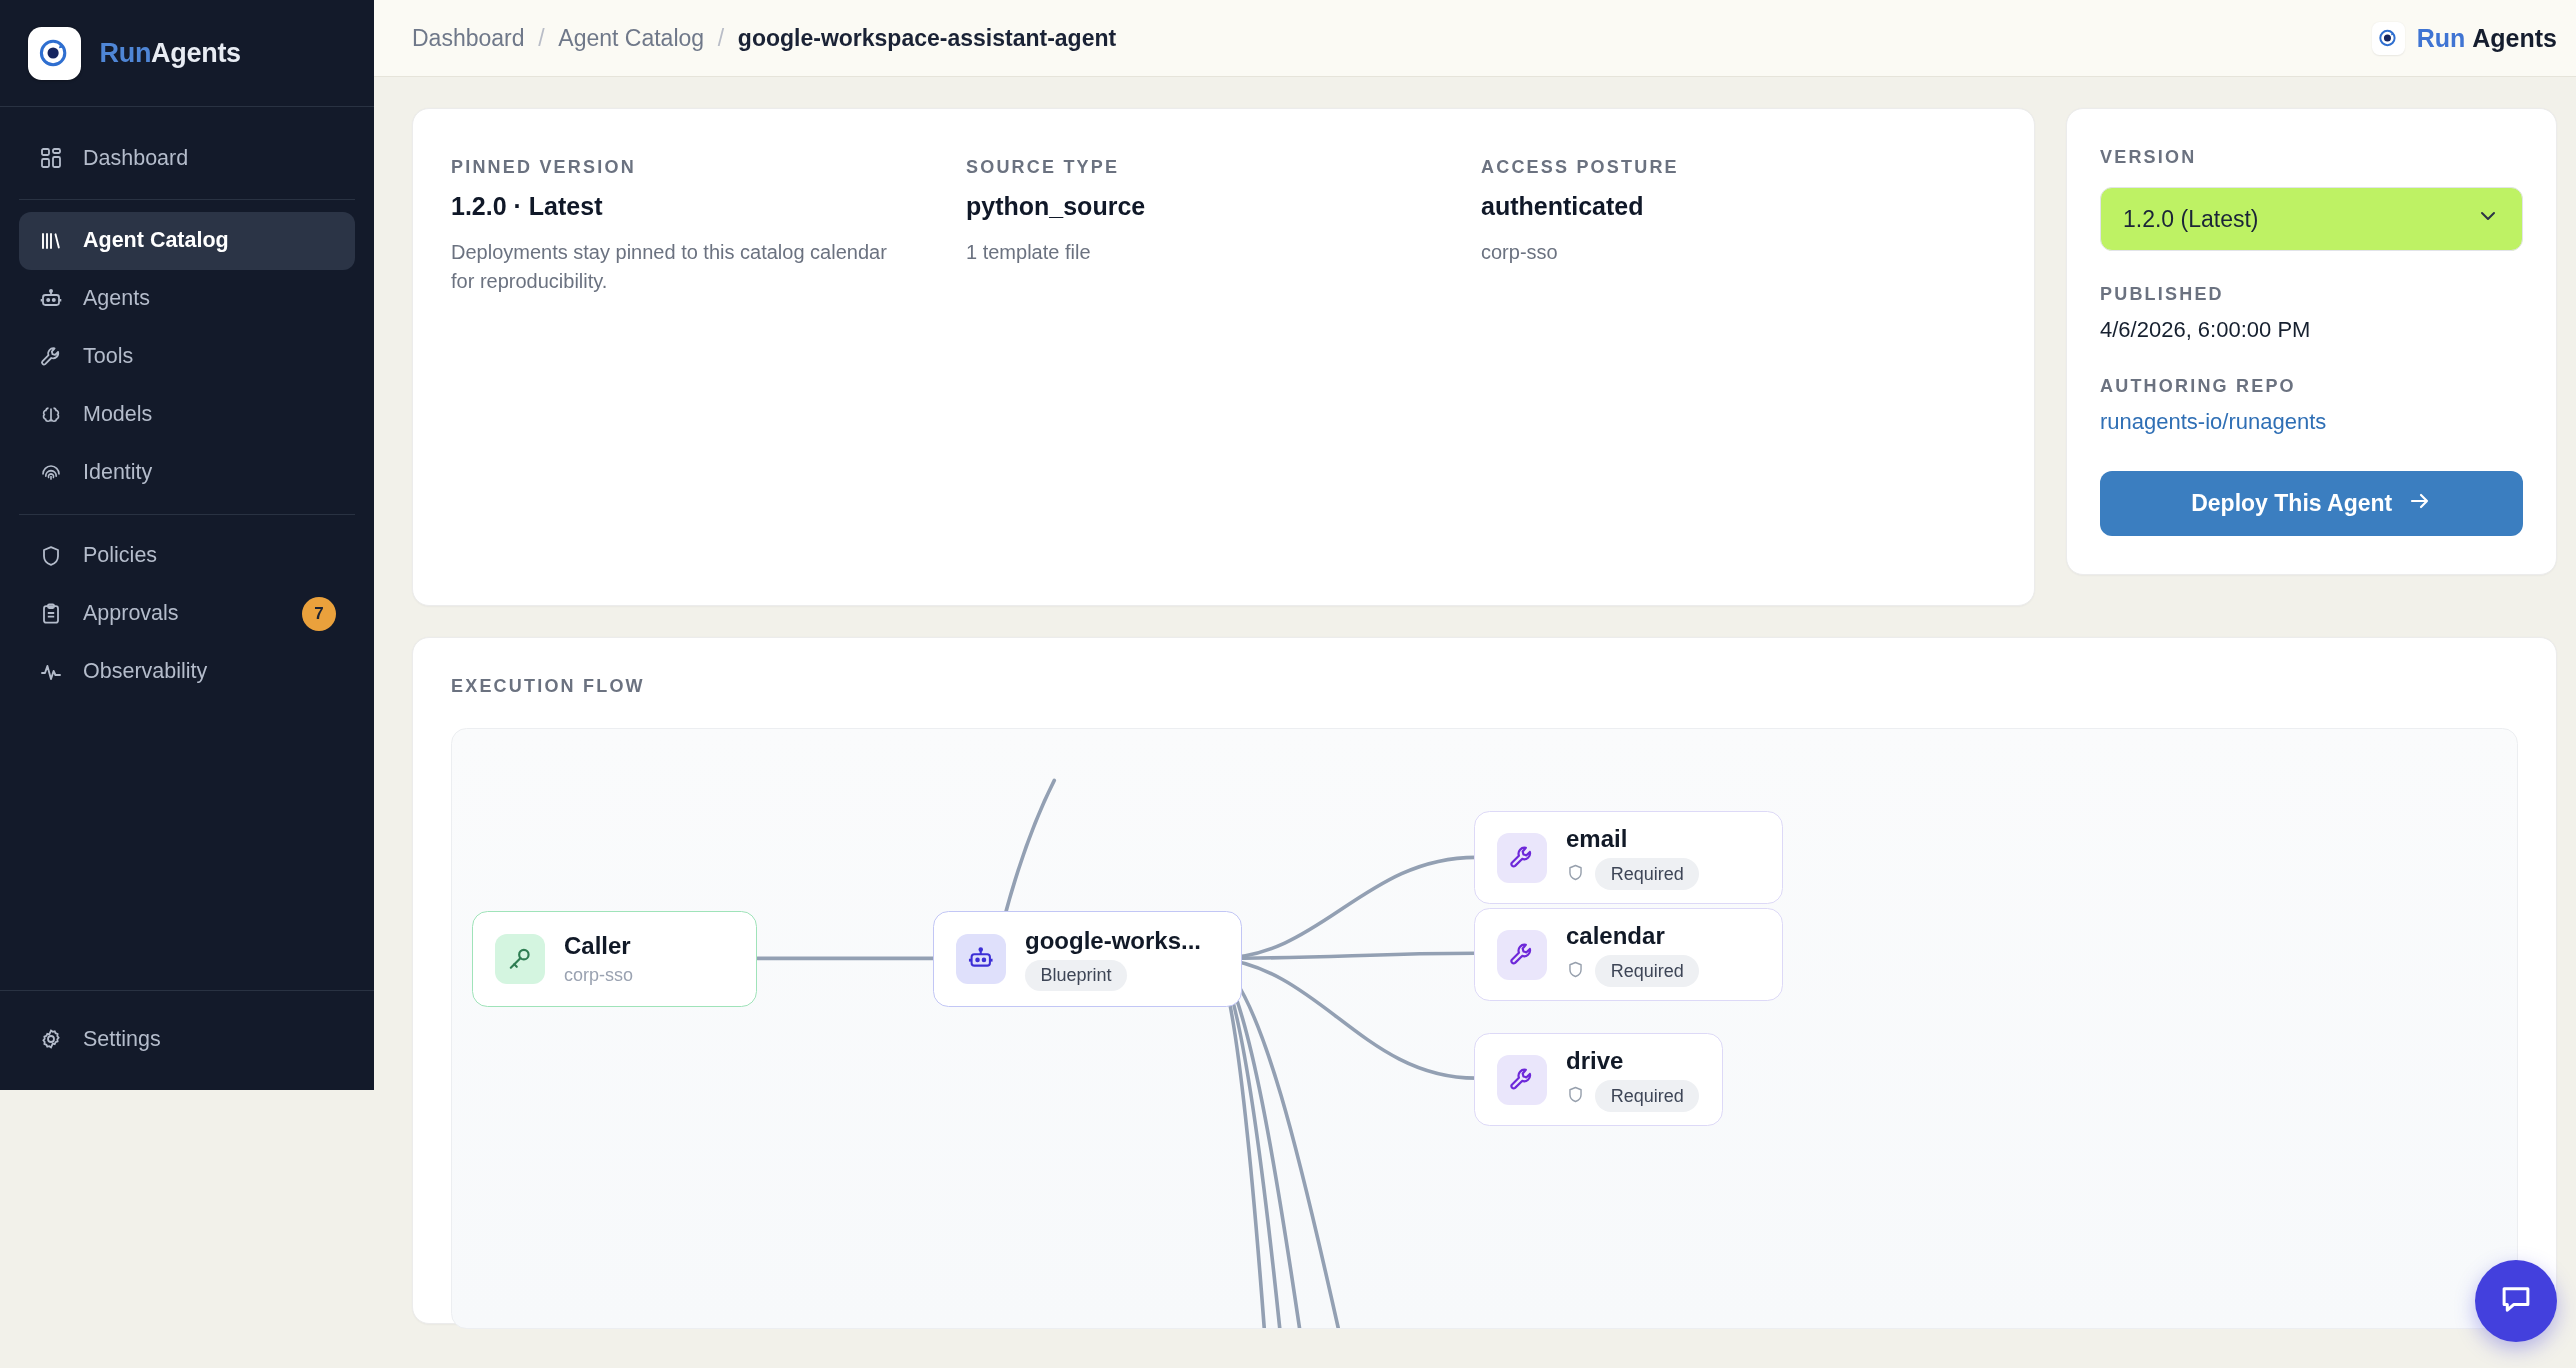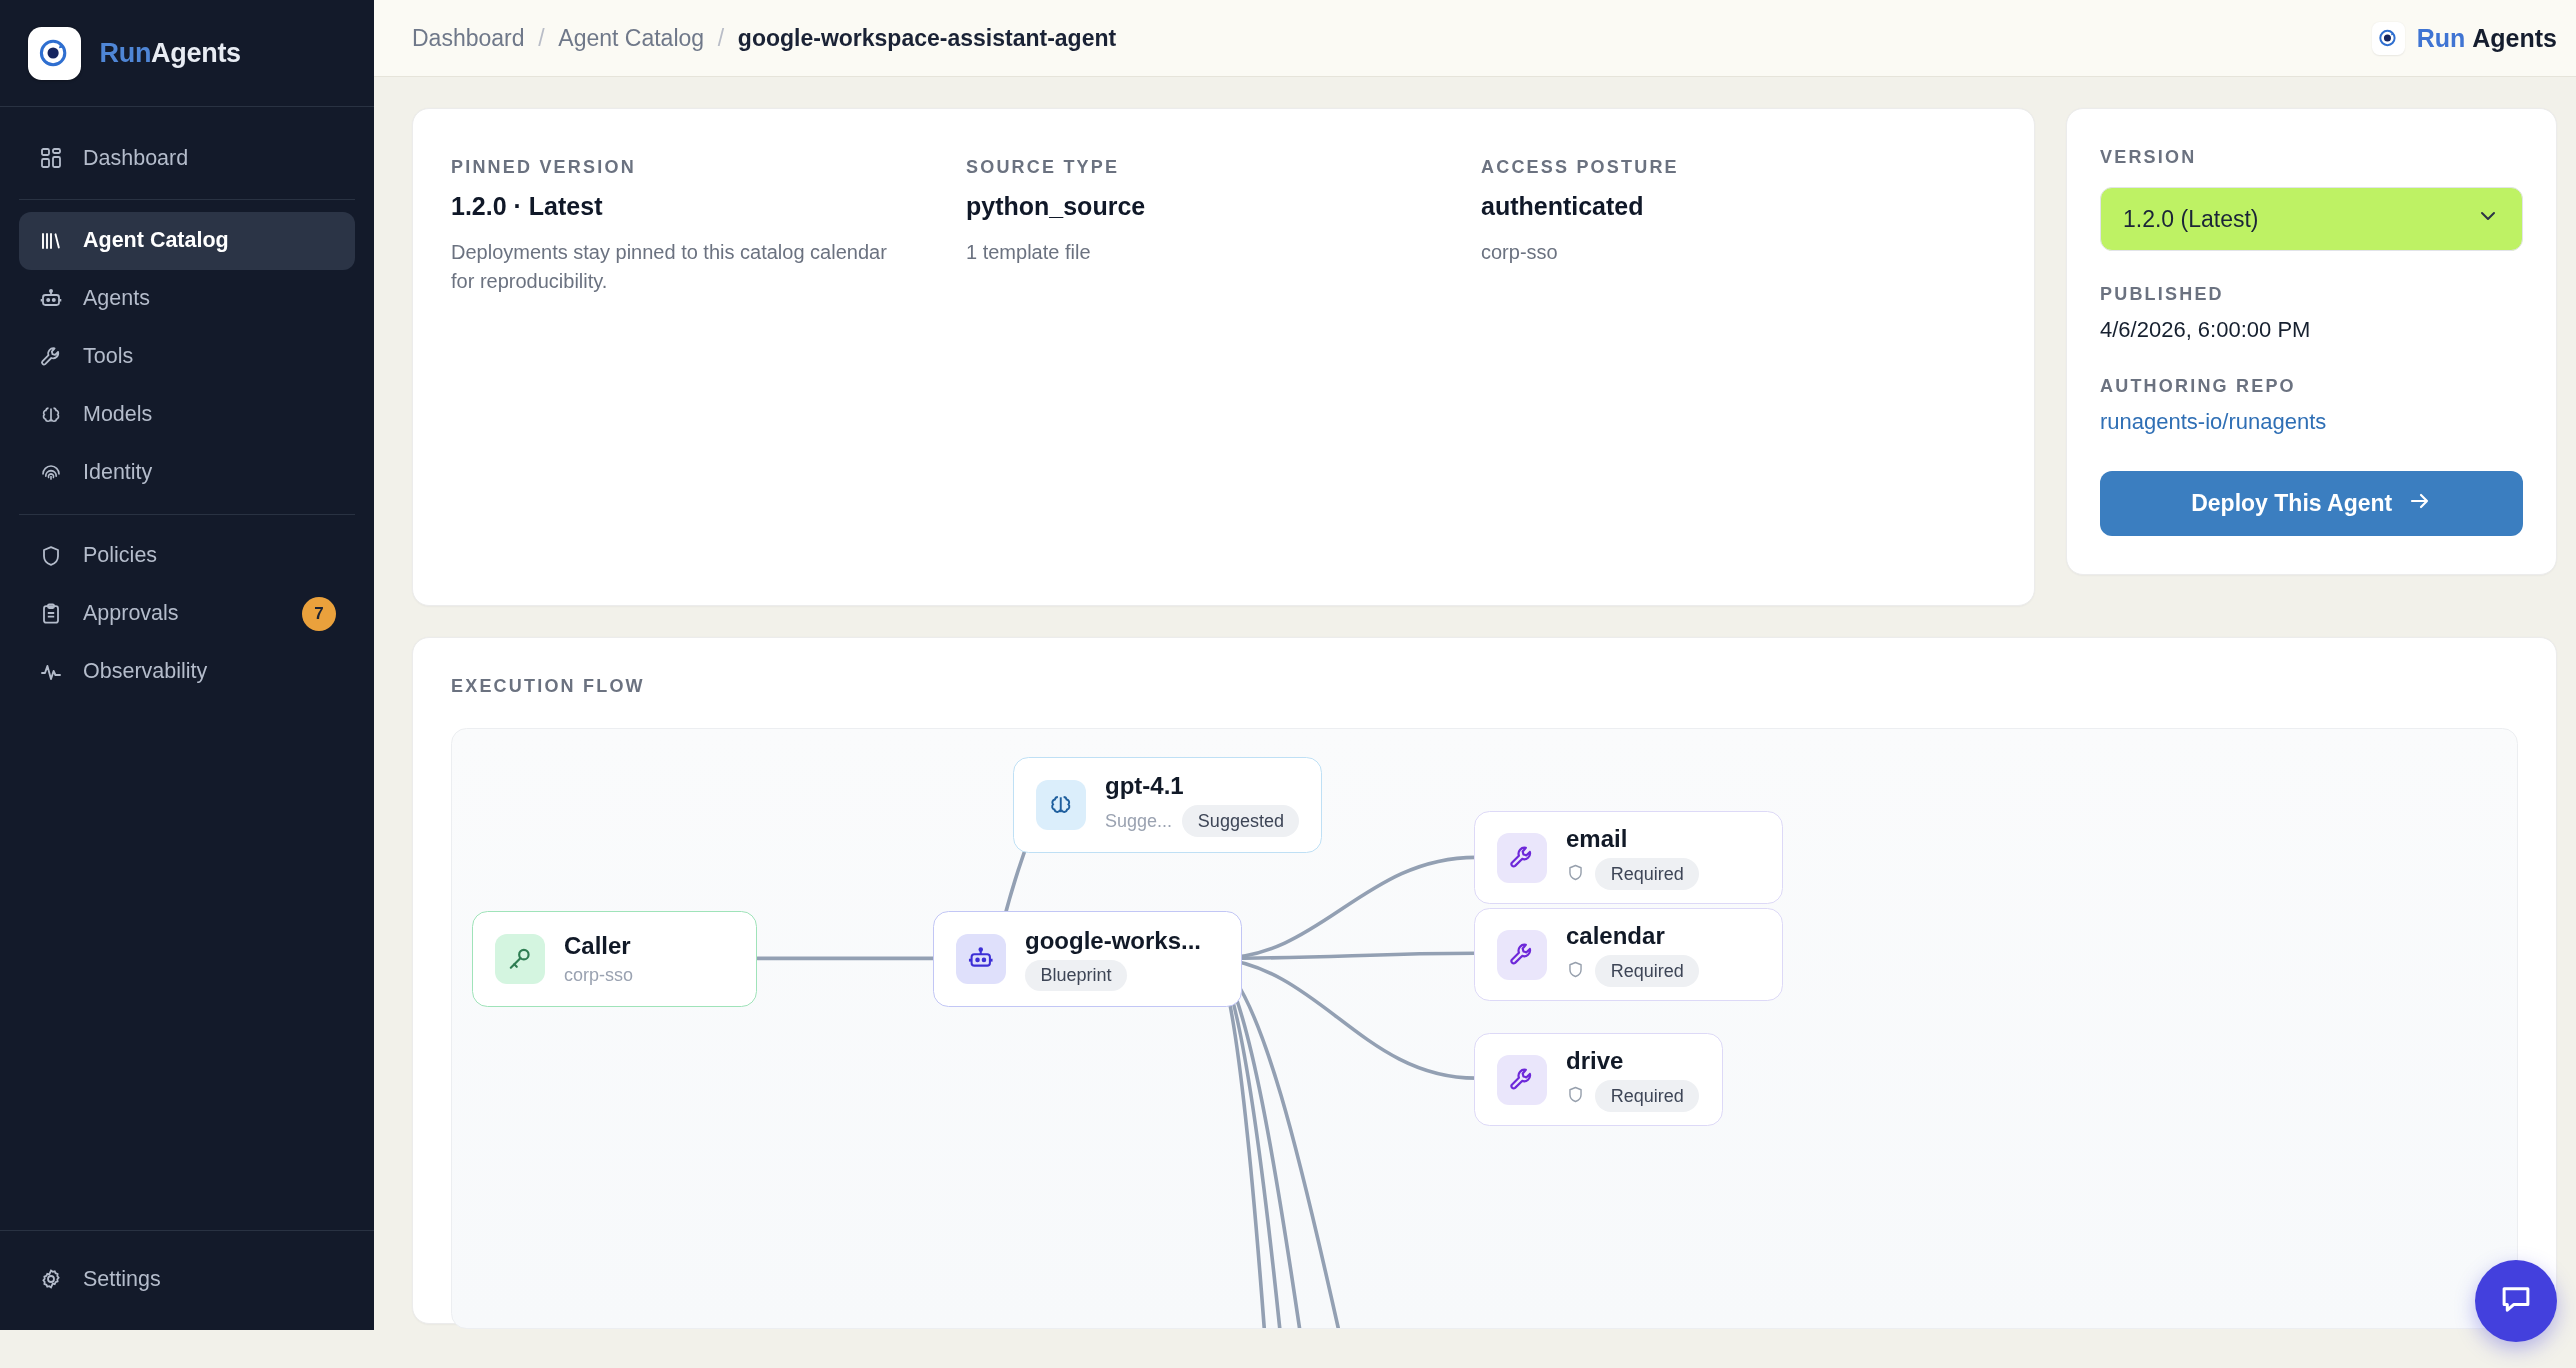--- a/index.html
+++ b/index.html
@@ -6,21 +6,21 @@
   html, body {
     width: 2576px; height: 1369px;
     font-family: "Liberation Sans", sans-serif;
     background: #f2f1ea;
     overflow: hidden;
   }
   .app { display: flex; width: 2576px; height: 1369px; }
 
   
   .sidebar {
-    width: 374px; flex: 0 0 374px; height: 1330px;
+    width: 374px; flex: 0 0 374px; height: 1090px;
     background: #131a2a;
     display: flex; flex-direction: column;
     position: relative;
   }
   .brand {
     height: 107px; flex: 0 0 107px;
     display: flex; align-items: center; gap: 19px;
     padding: 0 27.5px;
     border-bottom: 0.9px solid #293242;
   }
@@ -424,36 +424,20 @@
 
               <path d="M890 268 C 1010 280, 1060 408, 1190 408"></path>
 
               <path d="M890 272 C 940 300, 990 520, 1030 700"></path>
               <path d="M890 272 C 925 305, 960 530, 985 700"></path>
               <path d="M890 272 C 918 308, 945 535, 962 700"></path>
               <path d="M890 272 C 912 310, 932 540, 944 700"></path>
             </g>
           </svg>
 
-          <div class="node node-model" style="left:561px; top:27.5px; width:309px; height:96px;">
-            <span class="nicon">
-              <svg viewBox="0 0 24 24" width="27.5" height="27.5" fill="none" stroke="#1f5f9e" stroke-width="1.7">
-                  <path d="M12 5.5v13"></path>
-                  <path d="M9.5 5.2a2.7 2.7 0 0 0-2.6 2.2 2.6 2.6 0 0 0-1.6 4.3 2.7 2.7 0 0 0 1.2 4.5 2.6 2.6 0 0 0 5 .3"></path>
-                  <path d="M14.5 5.2a2.7 2.7 0 0 1 2.6 2.2 2.6 2.6 0 0 1 1.6 4.3 2.7 2.7 0 0 1-1.2 4.5 2.6 2.6 0 0 1-5 .3"></path>
-                </svg>
-            </span>
-            <span class="nbody">
-              <span class="ntitle">gpt-4.1</span>
-              <span class="nmeta">
-                <span class="nsub">Sugge...</span>
-                <span class="chip">Suggested</span>
-              </span>
-            </span>
-          </div>
 
           <div class="node node-caller" style="left:20px; top:182px; width:285px; height:96px;">
             <span class="nicon">
               <svg viewBox="0 0 24 24" width="27.5" height="27.5" fill="none" stroke="#2e7d52" stroke-width="1.9" stroke-linecap="round" stroke-linejoin="round">
                   <circle cx="15.6" cy="8.4" r="4.1"></circle>
                   <path d="M12.7 11.3 4.2 19.8"></path>
                   <path d="M7.2 16.8l2.2 2.2"></path>
                 </svg>
             </span>
             <span class="nbody">

